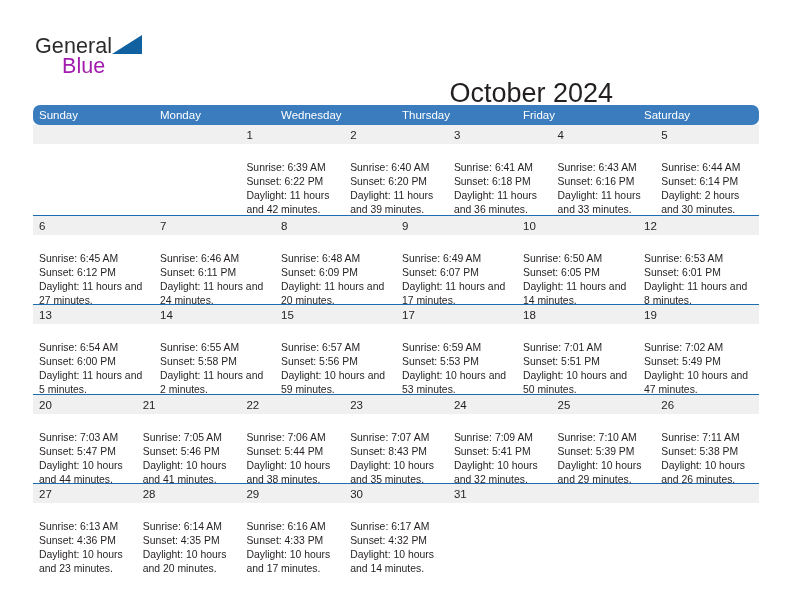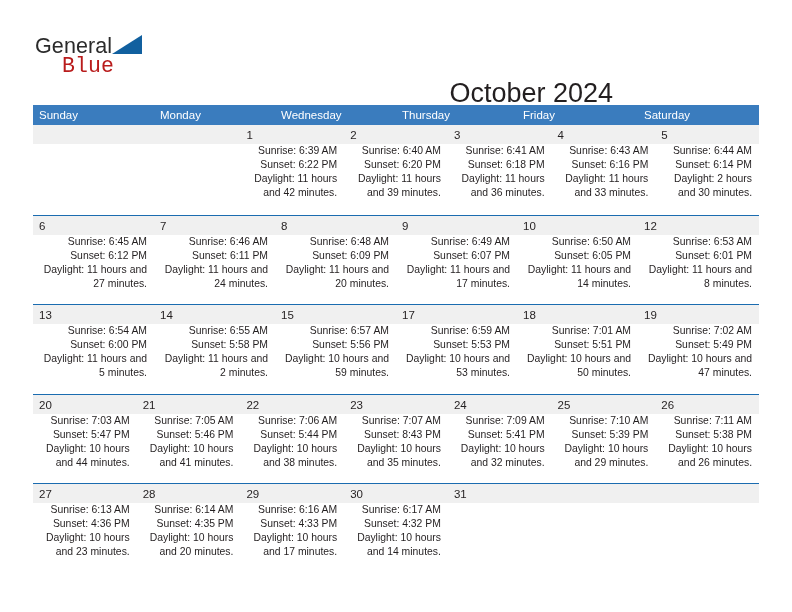--- a/index.html
+++ b/index.html
@@ -46,22 +46,22 @@
     letter-spacing: 0.1px;
     color: #2b2b2b;
     font-family: "Liberation Sans", sans-serif;
   }
   .brand-blue {
     position: absolute;
     left: 29px;
     top: 20px;
     font-size: 21.5px;
     letter-spacing: 0.1px;
-    color: #b91c1c;
-    font-family: Liberation Mono, monospace;
+    color: #a21caf;
+    font-family: Liberation Sans, sans-serif;
     text-align: center;
   }
   .brand-triangle {
     position: absolute;
     left: 79px;
     top: 1px;
     width: 0;
     height: 0;
     border-left: 30px solid transparent;
     border-bottom: 19px solid #11609f;
@@ -94,20 +94,21 @@
     position: absolute;
     left: 33px;
     top: 105px;
     width: 726px;
   }
 
   .dow-row {
     display: flex;
     background: #3a7cbe;
     height: 20px;
+    border-radius: 7px;
   }
   .dow-cell {
     flex: 1 1 0;
     color: #ffffff;
     font-size: 11.5px;
     line-height: 20px;
     padding-left: 6px;
     box-sizing: border-box;
     white-space: nowrap;
     overflow: hidden;
@@ -137,25 +138,24 @@
     padding-left: 6px;
     box-sizing: border-box;
   }
   .day-num {
     font-size: 11.5px;
     line-height: 19px;
     color: #231f20;
   }
 
   .day-body {
-    padding: 0 7px 0 6px;
+    padding: 17px 7px 0 6px;
     font-size: 10.4px;
     line-height: 14.1px;
     color: #231f20;
-    text-align: right;
   }
   .day-body div {
     white-space: nowrap;
   }
   .daylight-line {
     white-space: normal !important;
   }
 </style>
 </head>
 <body>

